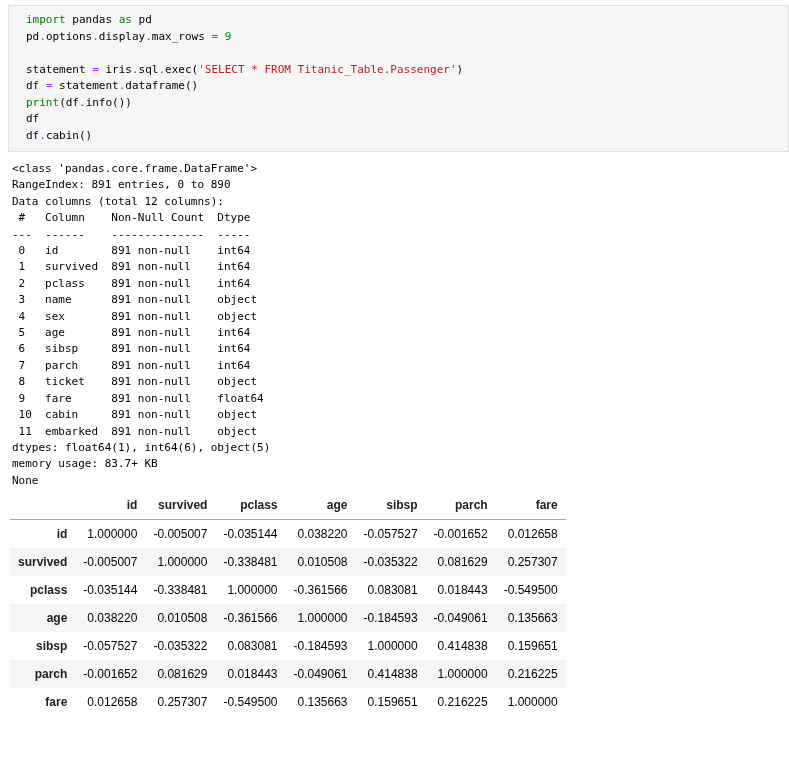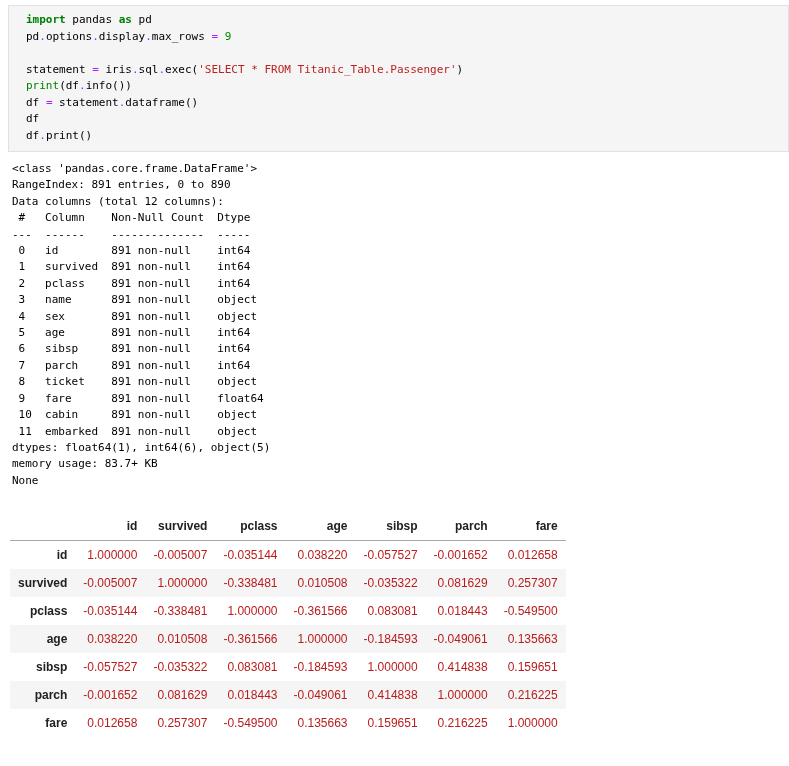--- a/index.html
+++ b/index.html
@@ -22,71 +22,71 @@
   }
   .code-area { margin: 0; }
   .code-line {
     font-family: "DejaVu Sans Mono", "Liberation Mono", monospace;
     font-size: 11px;
     line-height: 16.5px;
     white-space: pre;
     color: #000000;
   }
   .code-line span { white-space: pre; }
-  .tok-keyword { font-weight: bold; }
+  .tok-keyword { font-weight: normal; }
 
   .text-output {
     font-family: "DejaVu Sans Mono", "Liberation Mono", monospace;
     font-size: 11px;
     line-height: 16.4px;
     white-space: pre;
     color: #000000;
     margin: 9px 0 0 12px;
   }
 
   table.dataframe {
     border-collapse: collapse;
-    margin: 23px 0 0 10px;
+    margin: 2px 0 0 10px;
     border: none;
   }
   table.dataframe th, table.dataframe td {
     padding: 7px 8px;
     text-align: right;
     font-size: 12px;
     line-height: 14px;
     border: none;
     vertical-align: middle;
   }
   table.dataframe thead th {
     font-weight: bold;
     color: #212121;
     border-bottom: 1px solid #a8a8a8;
   }
   table.dataframe tbody th {
     font-weight: bold;
     color: #212121;
   }
-  table.dataframe td { color: #b91c1c; }
+  table.dataframe td { color: #000000; }
   table.dataframe tbody tr:nth-child(even) { background: #f5f5f5; }
 </style>
 </head>
 <body>
 
 <div class="notebook">
 
   <div class="code-cell">
     <div class="code-area" id="code-area">
         <div class="code-line"><span class="tok-keyword" style="color: rgb(0, 128, 0);">import</span><span class="tok-plain" style="color: rgb(0, 0, 0); text-align: right;"> pandas </span><span class="tok-keyword" style="color: rgb(0, 128, 0); text-align: right;">as</span><span class="tok-plain" style="color: rgb(0, 0, 0);"> pd</span></div>
         <div class="code-line"><span class="tok-plain" style="color: rgb(0, 0, 0);">pd</span><span class="tok-operator" style="color: rgb(170, 34, 255);">.</span><span class="tok-plain" style="color: rgb(0, 0, 0);">options</span><span class="tok-operator" style="color: rgb(170, 34, 255);">.</span><span class="tok-plain" style="color: rgb(0, 0, 0);">display</span><span class="tok-operator" style="color: rgb(170, 34, 255);">.</span><span class="tok-plain" style="color: rgb(0, 0, 0);">max_rows </span><span class="tok-operator" style="color: rgb(170, 34, 255);">=</span><span class="tok-plain" style="color: rgb(0, 0, 0);"> </span><span class="tok-number" style="color: rgb(0, 136, 0);">9</span></div>
         <div class="code-line">&nbsp;</div>
         <div class="code-line"><span class="tok-plain" style="color: rgb(0, 0, 0);">statement </span><span class="tok-operator" style="color: rgb(170, 34, 255);">=</span><span class="tok-plain" style="color: rgb(0, 0, 0);"> iris</span><span class="tok-operator" style="color: rgb(170, 34, 255);">.</span><span class="tok-plain" style="color: rgb(0, 0, 0);">sql</span><span class="tok-operator" style="color: rgb(170, 34, 255);">.</span><span class="tok-plain" style="color: rgb(0, 0, 0);">exec</span><span class="tok-plain" style="color: rgb(0, 0, 0);">(</span><span class="tok-string" style="color: rgb(186, 33, 33);">'SELECT * FROM Titanic_Table.Passenger'</span><span class="tok-plain" style="color: rgb(0, 0, 0);">)</span></div>
+        <div class="code-line"><span class="tok-plain" style="color: rgb(0, 0, 0);">df </span><span class="tok-operator" style="color: rgb(170, 34, 255);">=</span><span class="tok-plain" style="color: rgb(0, 0, 0);"> statement</span><span class="tok-operator" style="color: rgb(170, 34, 255);">.</span><span class="tok-plain" style="color: rgb(0, 0, 0);">dataframe()</span></div>
         <div class="code-line"><span class="tok-builtin" style="color: rgb(0, 128, 0);">print</span><span class="tok-plain" style="color: rgb(0, 0, 0);">(df</span><span class="tok-operator" style="color: rgb(170, 34, 255);">.</span><span class="tok-plain" style="color: rgb(0, 0, 0);">info())</span></div>
-        <div class="code-line"><span class="tok-plain" style="color: rgb(0, 0, 0);">df </span><span class="tok-operator" style="color: rgb(170, 34, 255);">=</span><span class="tok-plain" style="color: rgb(0, 0, 0);"> statement</span><span class="tok-operator" style="color: rgb(170, 34, 255);">.</span><span class="tok-plain" style="color: rgb(0, 0, 0);">dataframe()</span></div>
         <div class="code-line"><span class="tok-plain" style="color: rgb(0, 0, 0);">df</span></div>
-        <div class="code-line"><span class="tok-plain" style="color: rgb(0, 0, 0);">df</span><span class="tok-operator" style="color: rgb(170, 34, 255);">.</span><span class="tok-plain" style="color: rgb(0, 0, 0);">print()</span></div>
+        <div class="code-line"><span class="tok-plain" style="color: rgb(0, 0, 0);">df</span><span class="tok-operator" style="color: rgb(170, 34, 255);">.</span><span class="tok-plain" style="color: rgb(0, 0, 0);">cabin()</span></div>
       </div>
   </div>
 
   <div class="text-output" id="text-output">&lt;class 'pandas.core.frame.DataFrame'&gt;
 RangeIndex: 891 entries, 0 to 890
 Data columns (total 12 columns):
  #   Column    Non-Null Count  Dtype  
 ---  ------    --------------  -----  
  0   id        891 non-null    int64  
  1   survived  891 non-null    int64  

